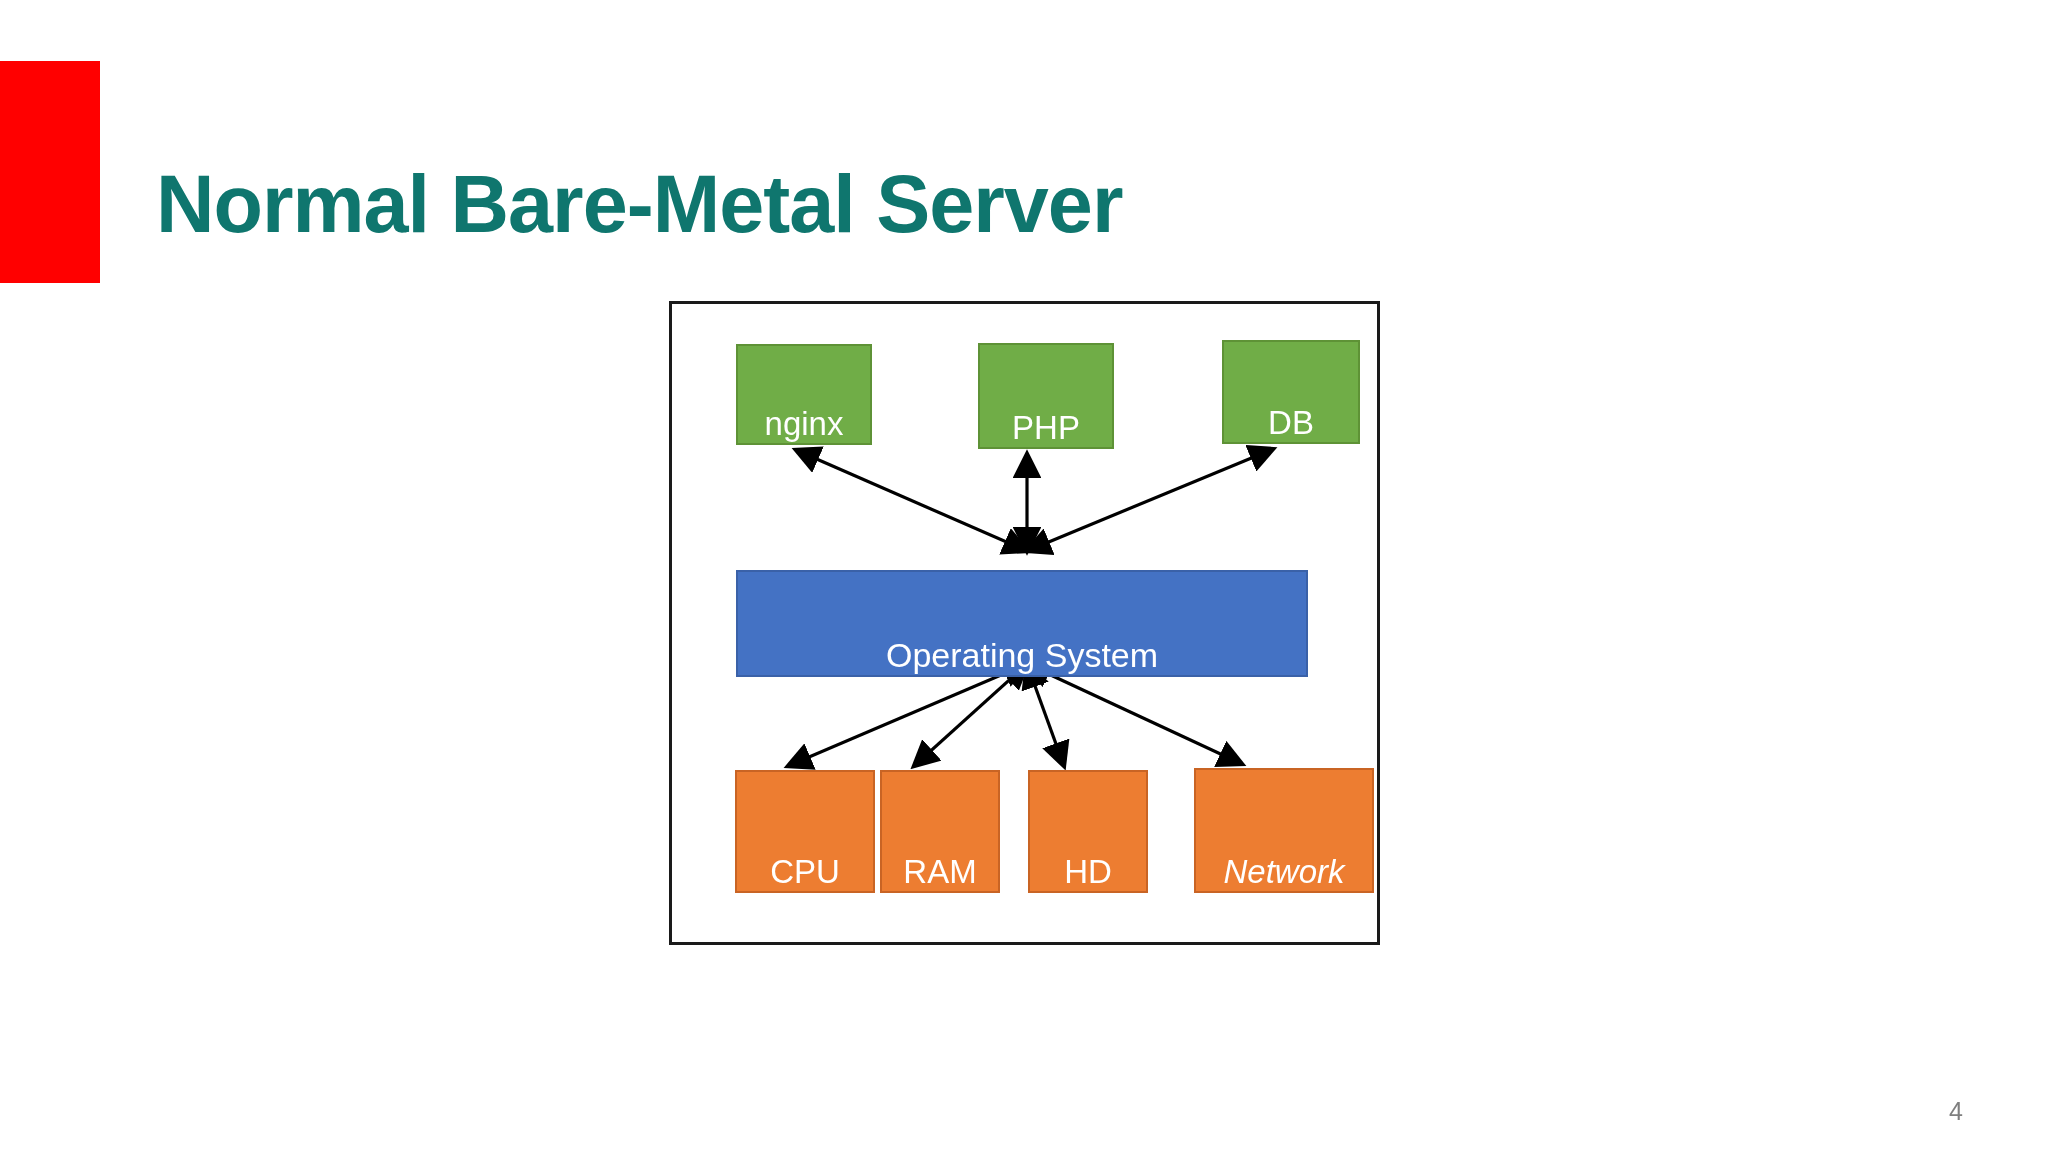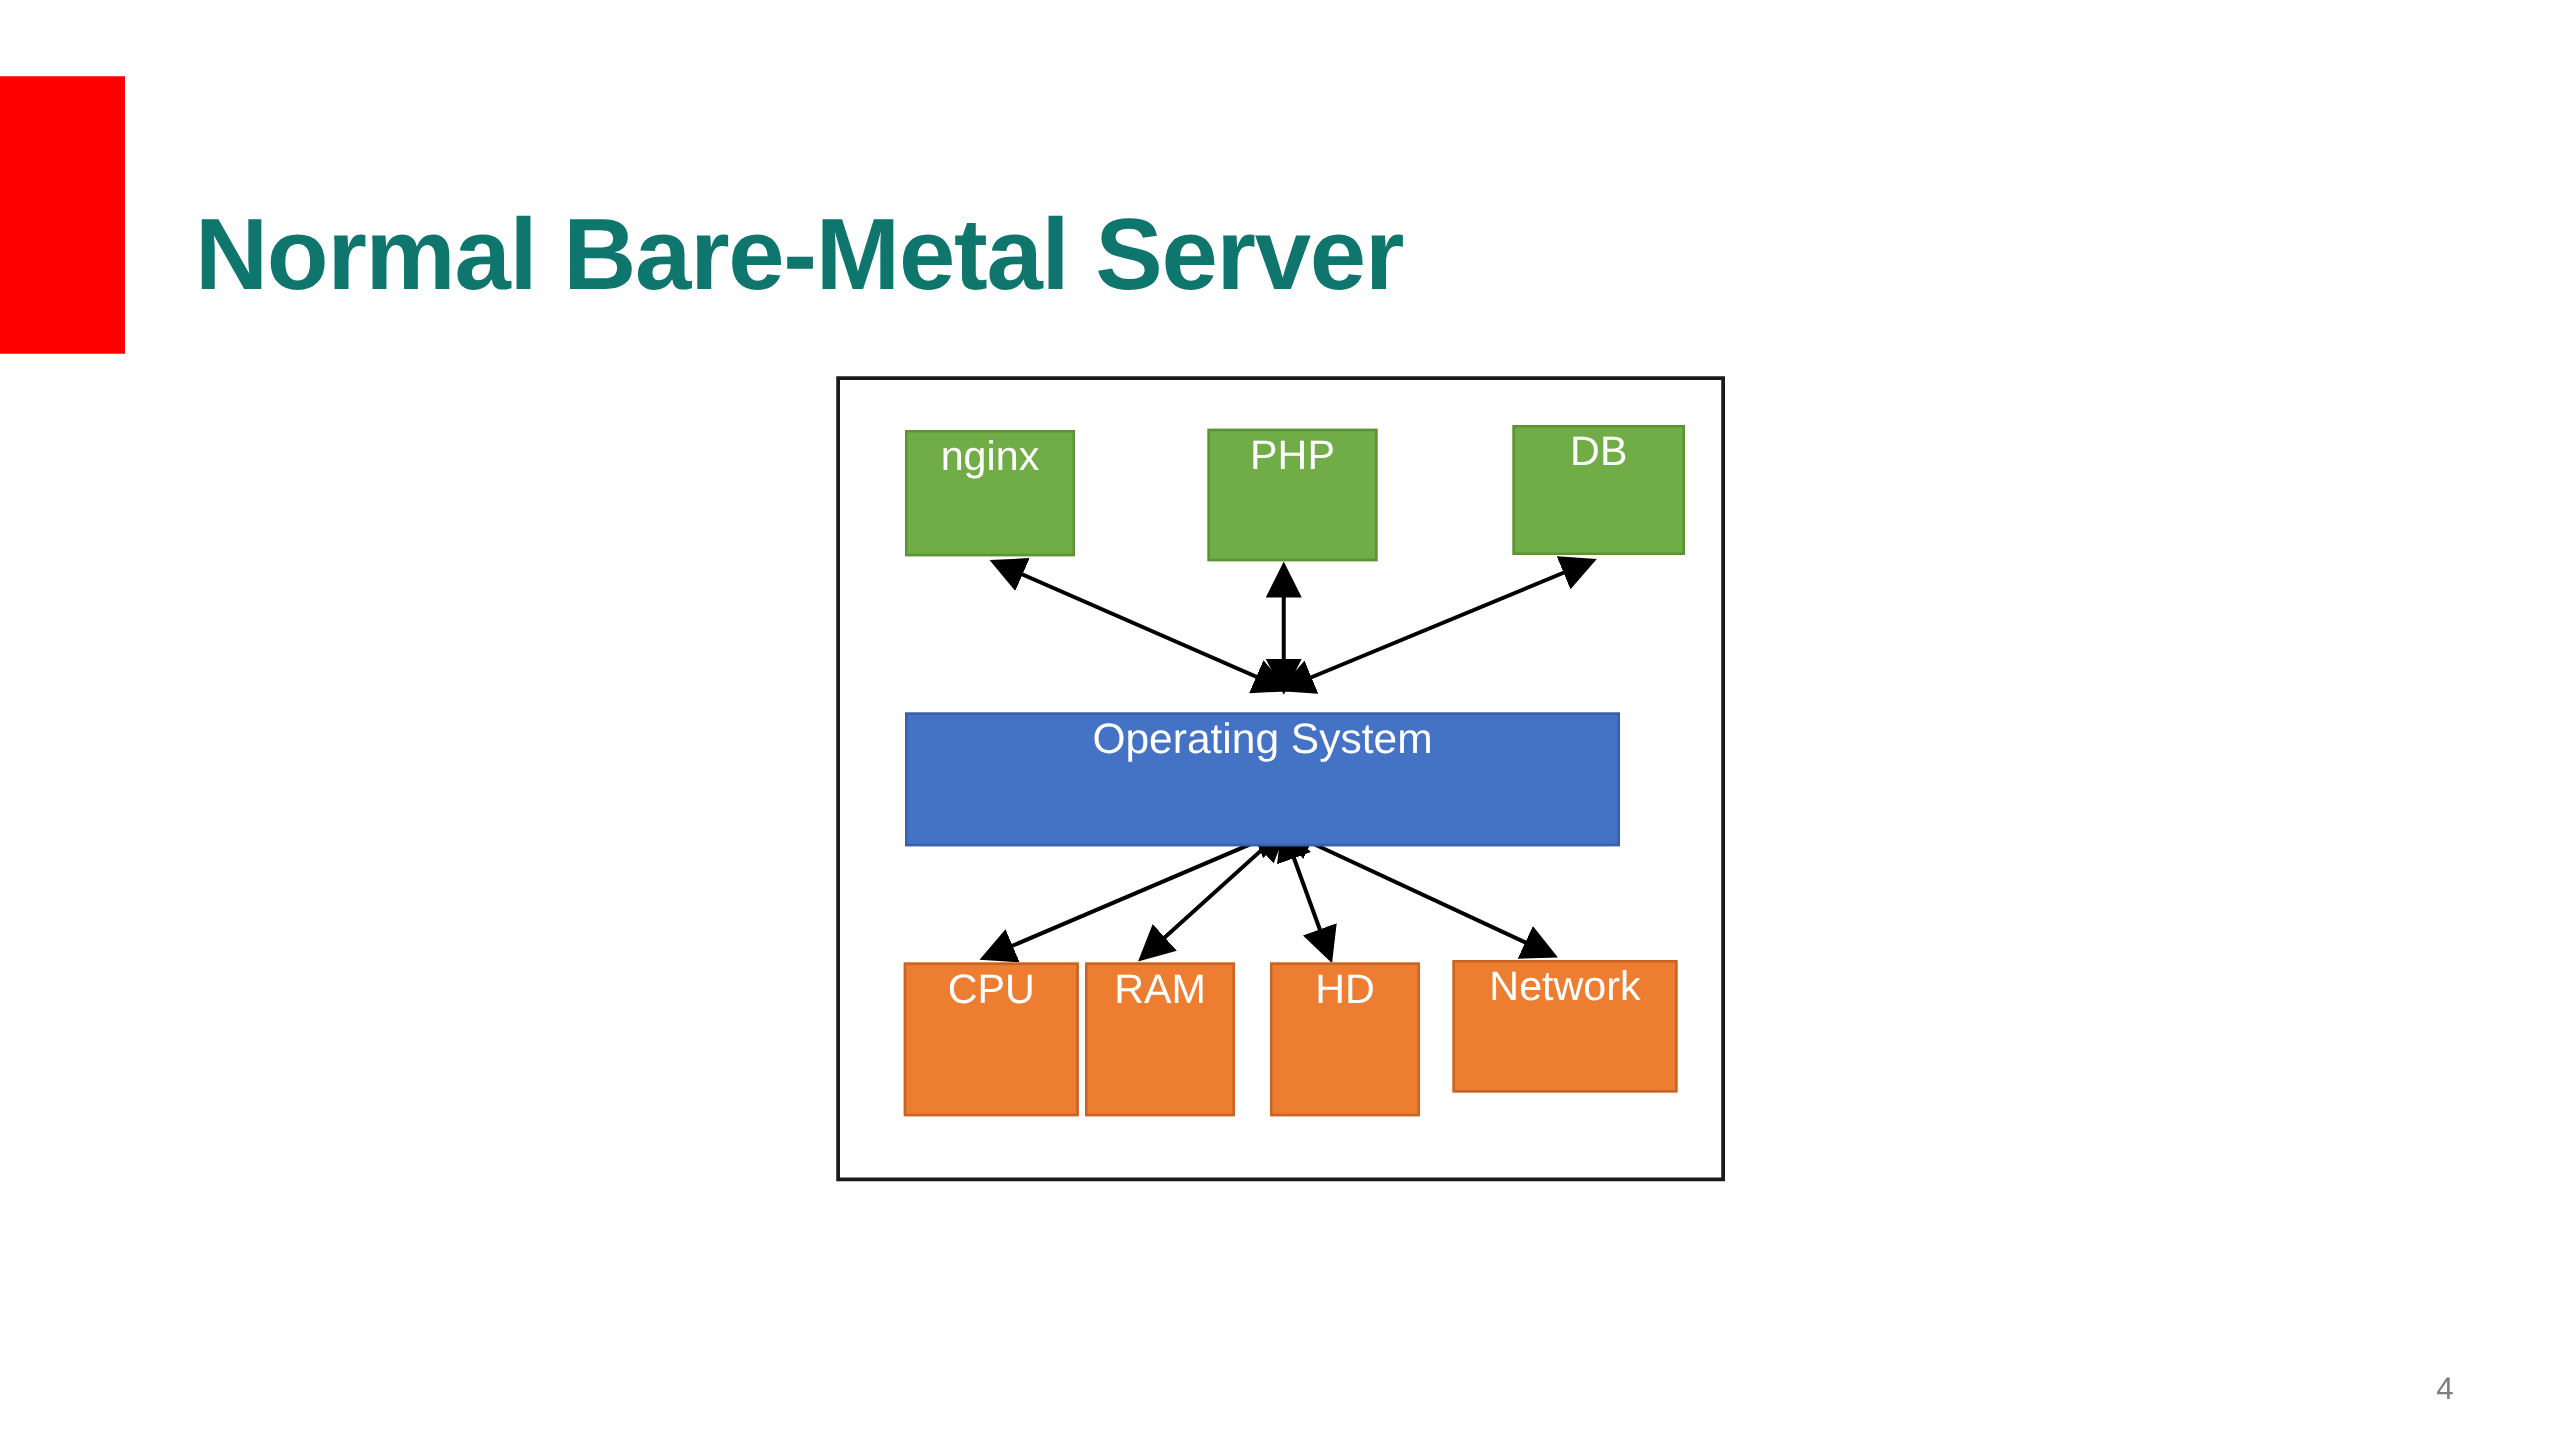--- a/index.html
+++ b/index.html
@@ -62,26 +62,27 @@
     top: 0;
     width: 711px;
     height: 644px;
     pointer-events: none;
   }
 
   .node {
     position: absolute;
     box-sizing: border-box;
     display: flex;
-    align-items: flex-start;
+    align-items: flex-end;
     justify-content: center;
     color: #ffffff;
     font-family: "Liberation Sans", sans-serif;
     font-weight: normal;
     z-index: 3;
+    margin-left: 12px;
   }
 
   .node-service {
     background: #70AD47;
     border: 2px solid #5E9236;
     font-size: 33px;
   }
   .node-os {
     background: #4472C4;
     border: 2px solid #3A61A8;
@@ -96,21 +97,21 @@
   
   #node-nginx   { left: 52px;  top: 40px;  width: 136px; height: 101px; }
   #node-php     { left: 294px; top: 39px;  width: 136px; height: 106px; }
   #node-db      { left: 538px; top: 36px;  width: 138px; height: 104px; }
 
   #node-os      { left: 52px;  top: 266px; width: 572px; height: 107px; }
 
   #node-cpu     { left: 51px;  top: 466px; width: 140px; height: 123px; }
   #node-ram     { left: 196px; top: 466px; width: 120px; height: 123px; }
   #node-hd      { left: 344px; top: 466px; width: 120px; height: 123px; }
-  #node-network { left: 490px; top: 464px; width: 180px; height: 106px; }
+  #node-network { left: 510px; top: 464px; width: 180px; height: 125px; font-style: italic; }
 
   
   #footer-credit {
     position: absolute;
     left: 0px;
     top: 1097px;
     width: 2048px;
     text-align: center;
     font-size: 25px;
     color: #7F7F7F;

